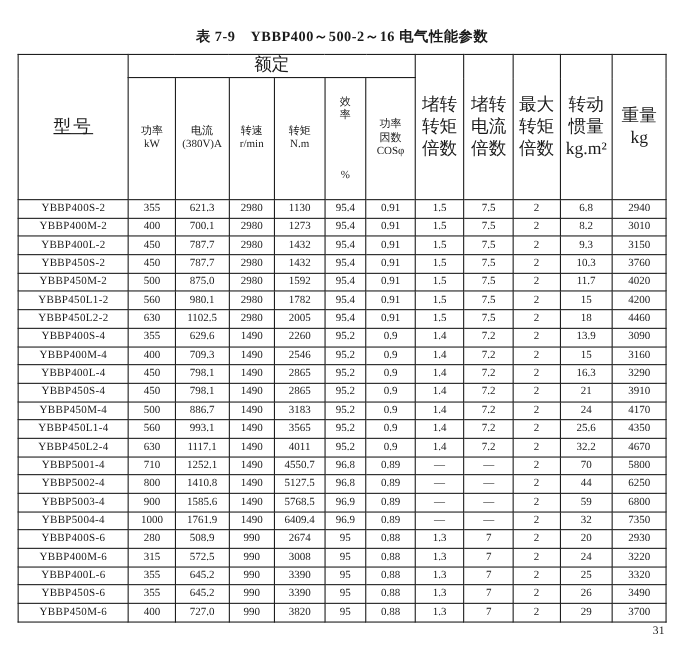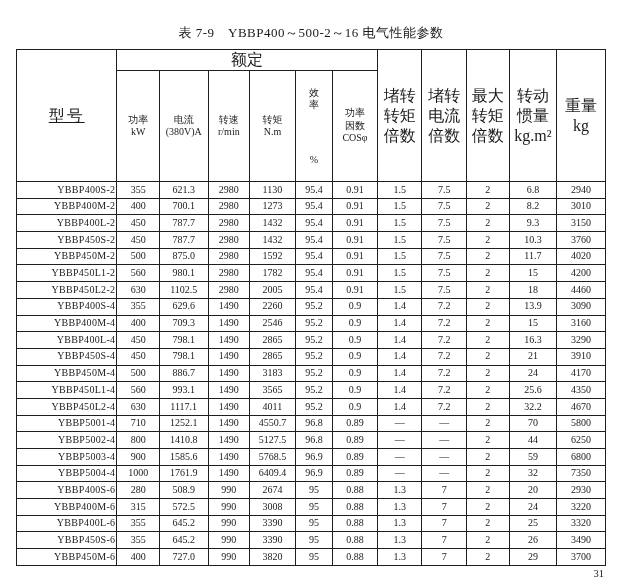--- a/index.html
+++ b/index.html
@@ -12,21 +12,21 @@
   }
   .page {
     width: 622px; height: 587px;
     position: relative;
     overflow: hidden;
   }
   .doc-title {
     margin-top: 24px;
     text-align: center;
     font-size: 13px;
-    font-weight: normal;
+    font-weight: bold;
     letter-spacing: 0.5px;
     white-space: pre;
   }
   table.params {
     border-collapse: collapse;
     table-layout: fixed;
     width: 590px;
     margin: 7px auto 0 auto;
   }
   table.params th, table.params td {
@@ -37,21 +37,21 @@
     font-weight: normal;
     font-size: 10px;
     line-height: 1.25;
     white-space: pre-line;
     overflow: hidden;
   }
   tr.group-row th { height: 16px; font-size: 16px; }
   tr.sub-row th { height: 91px; }
   th.model-hdr { font-size: 10.5px; letter-spacing: 2px; text-decoration: underline; }
   tbody td { height: 16.7px; white-space: nowrap; }
-  tbody td:first-child { letter-spacing: 0.3px; text-align: right; }
+  tbody td:first-child { letter-spacing: 0.3px; }
   .eff-cell-inner {
     height: 85px;
     display: flex;
     flex-direction: column;
     justify-content: space-between;
     align-items: center;
     padding: 3px 0 2px 0;
   }
   .page-number {
     width: 590px;

